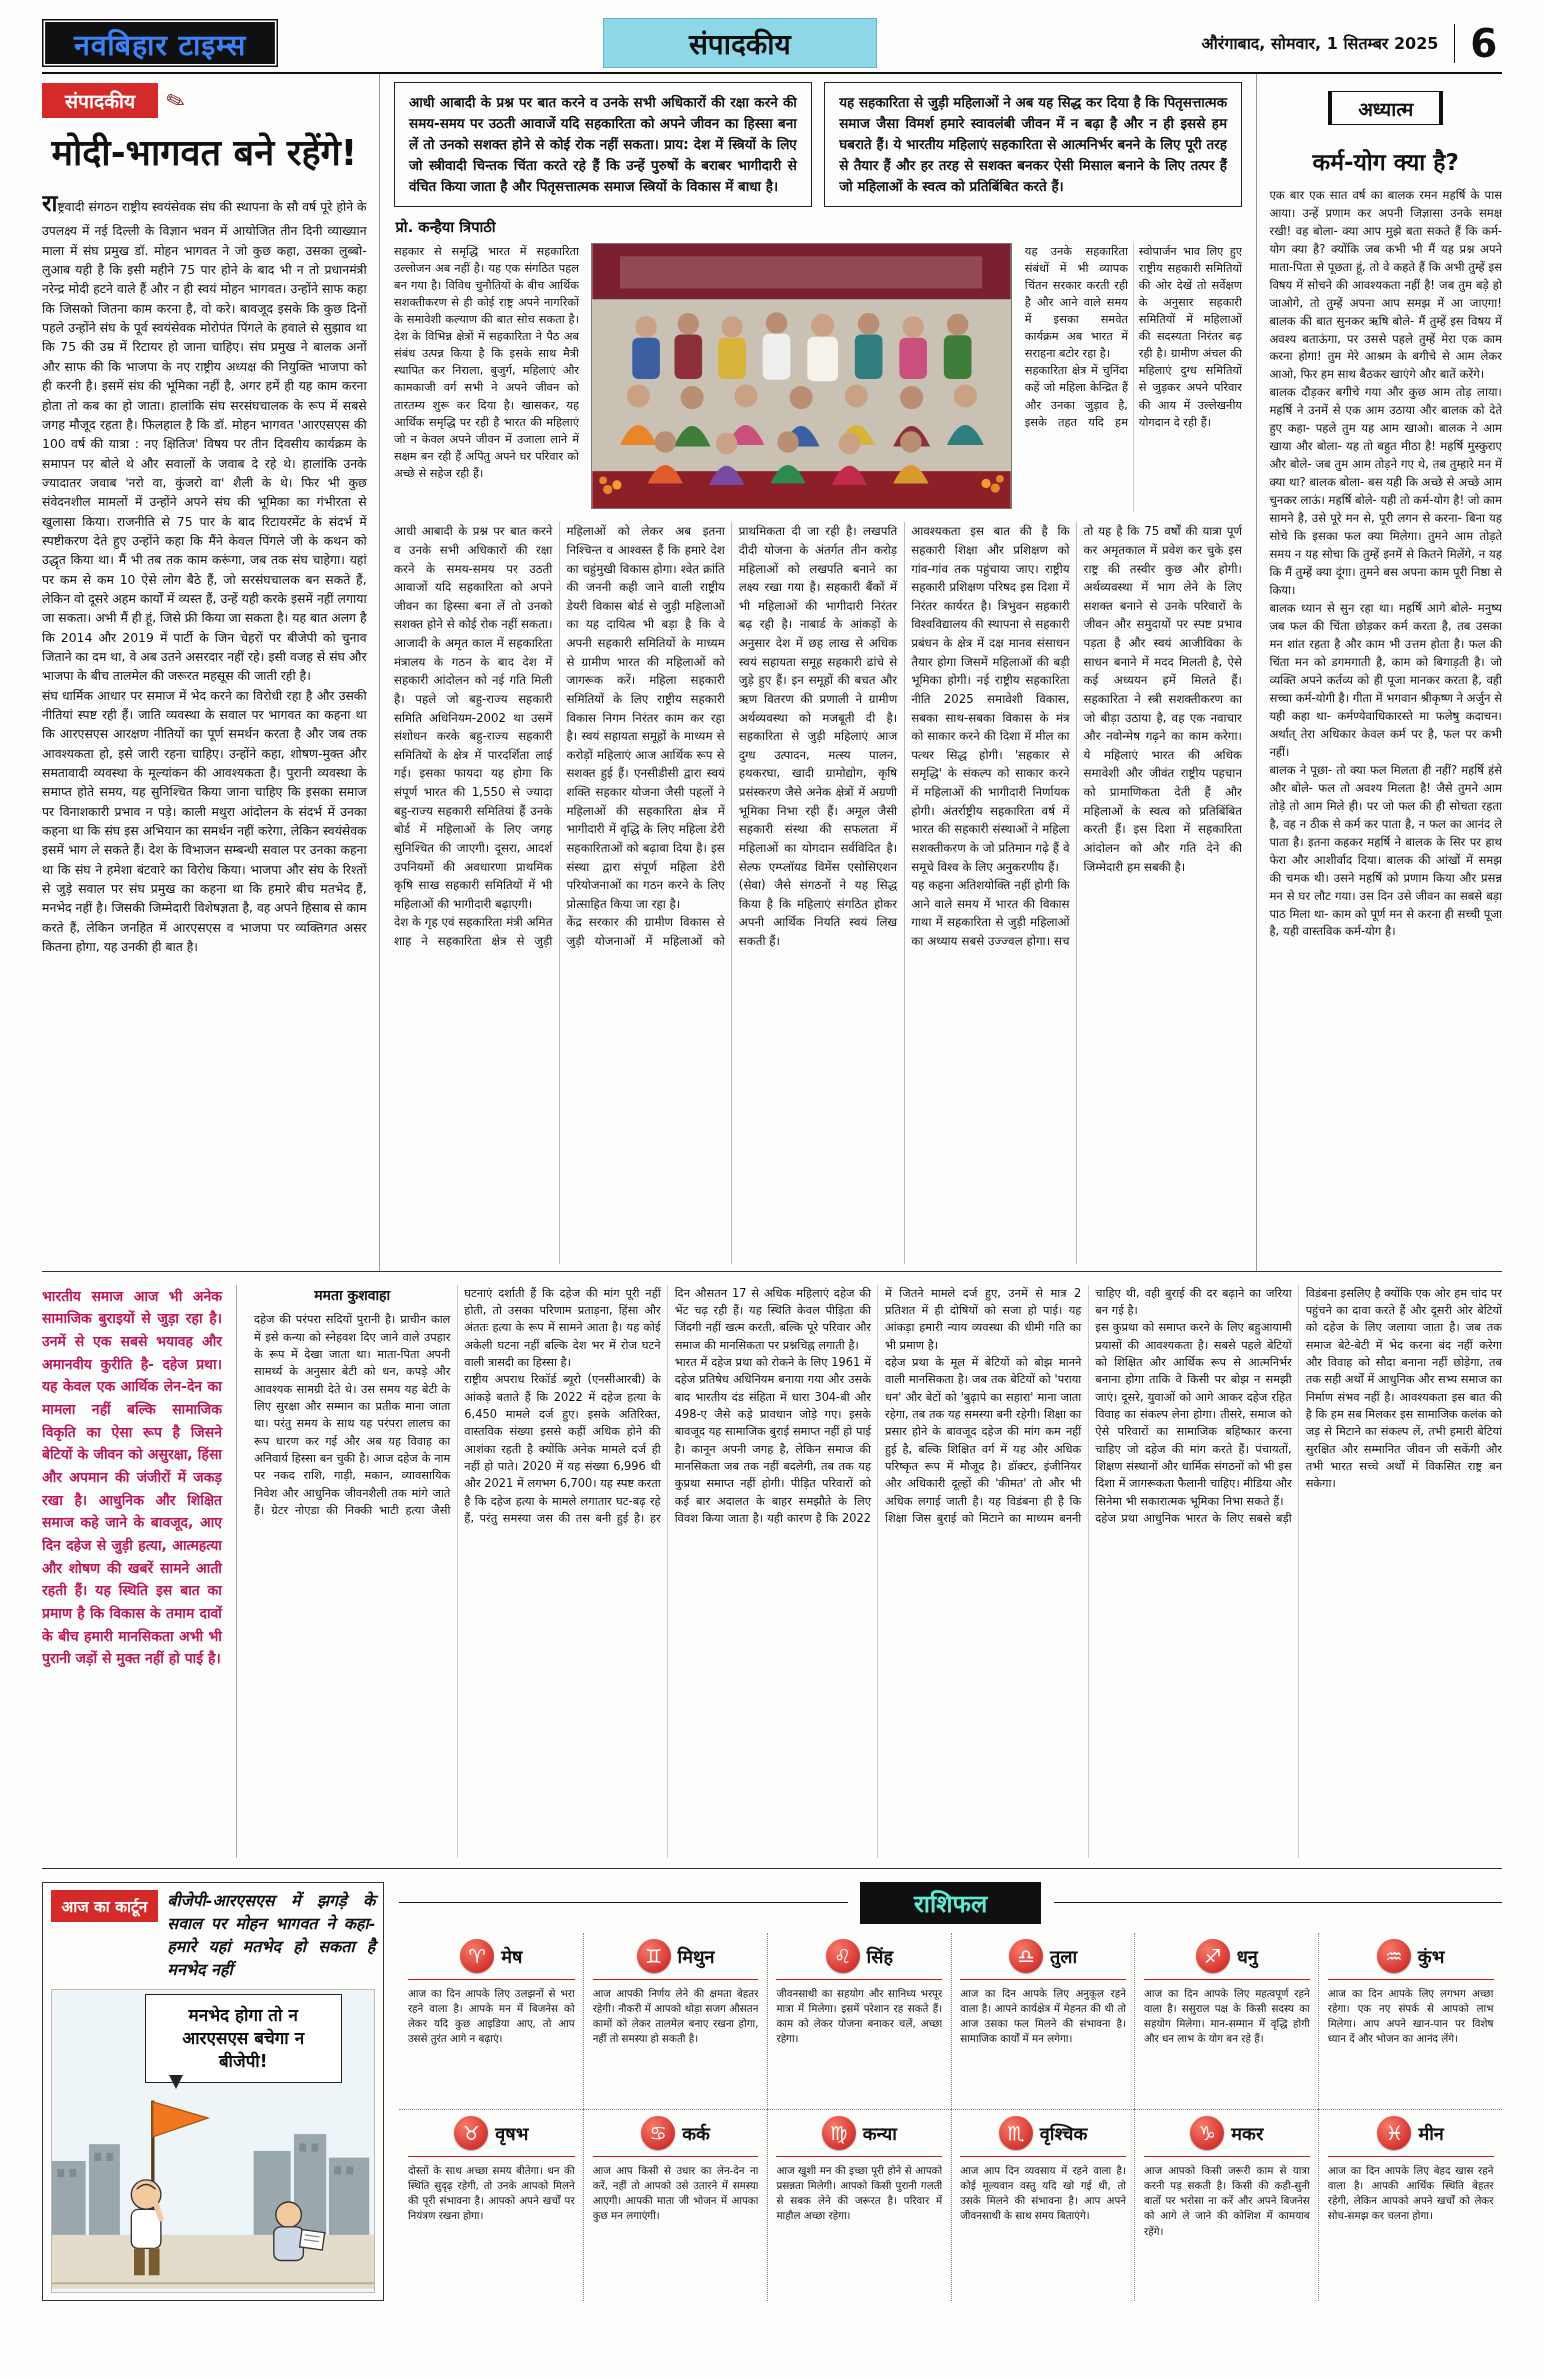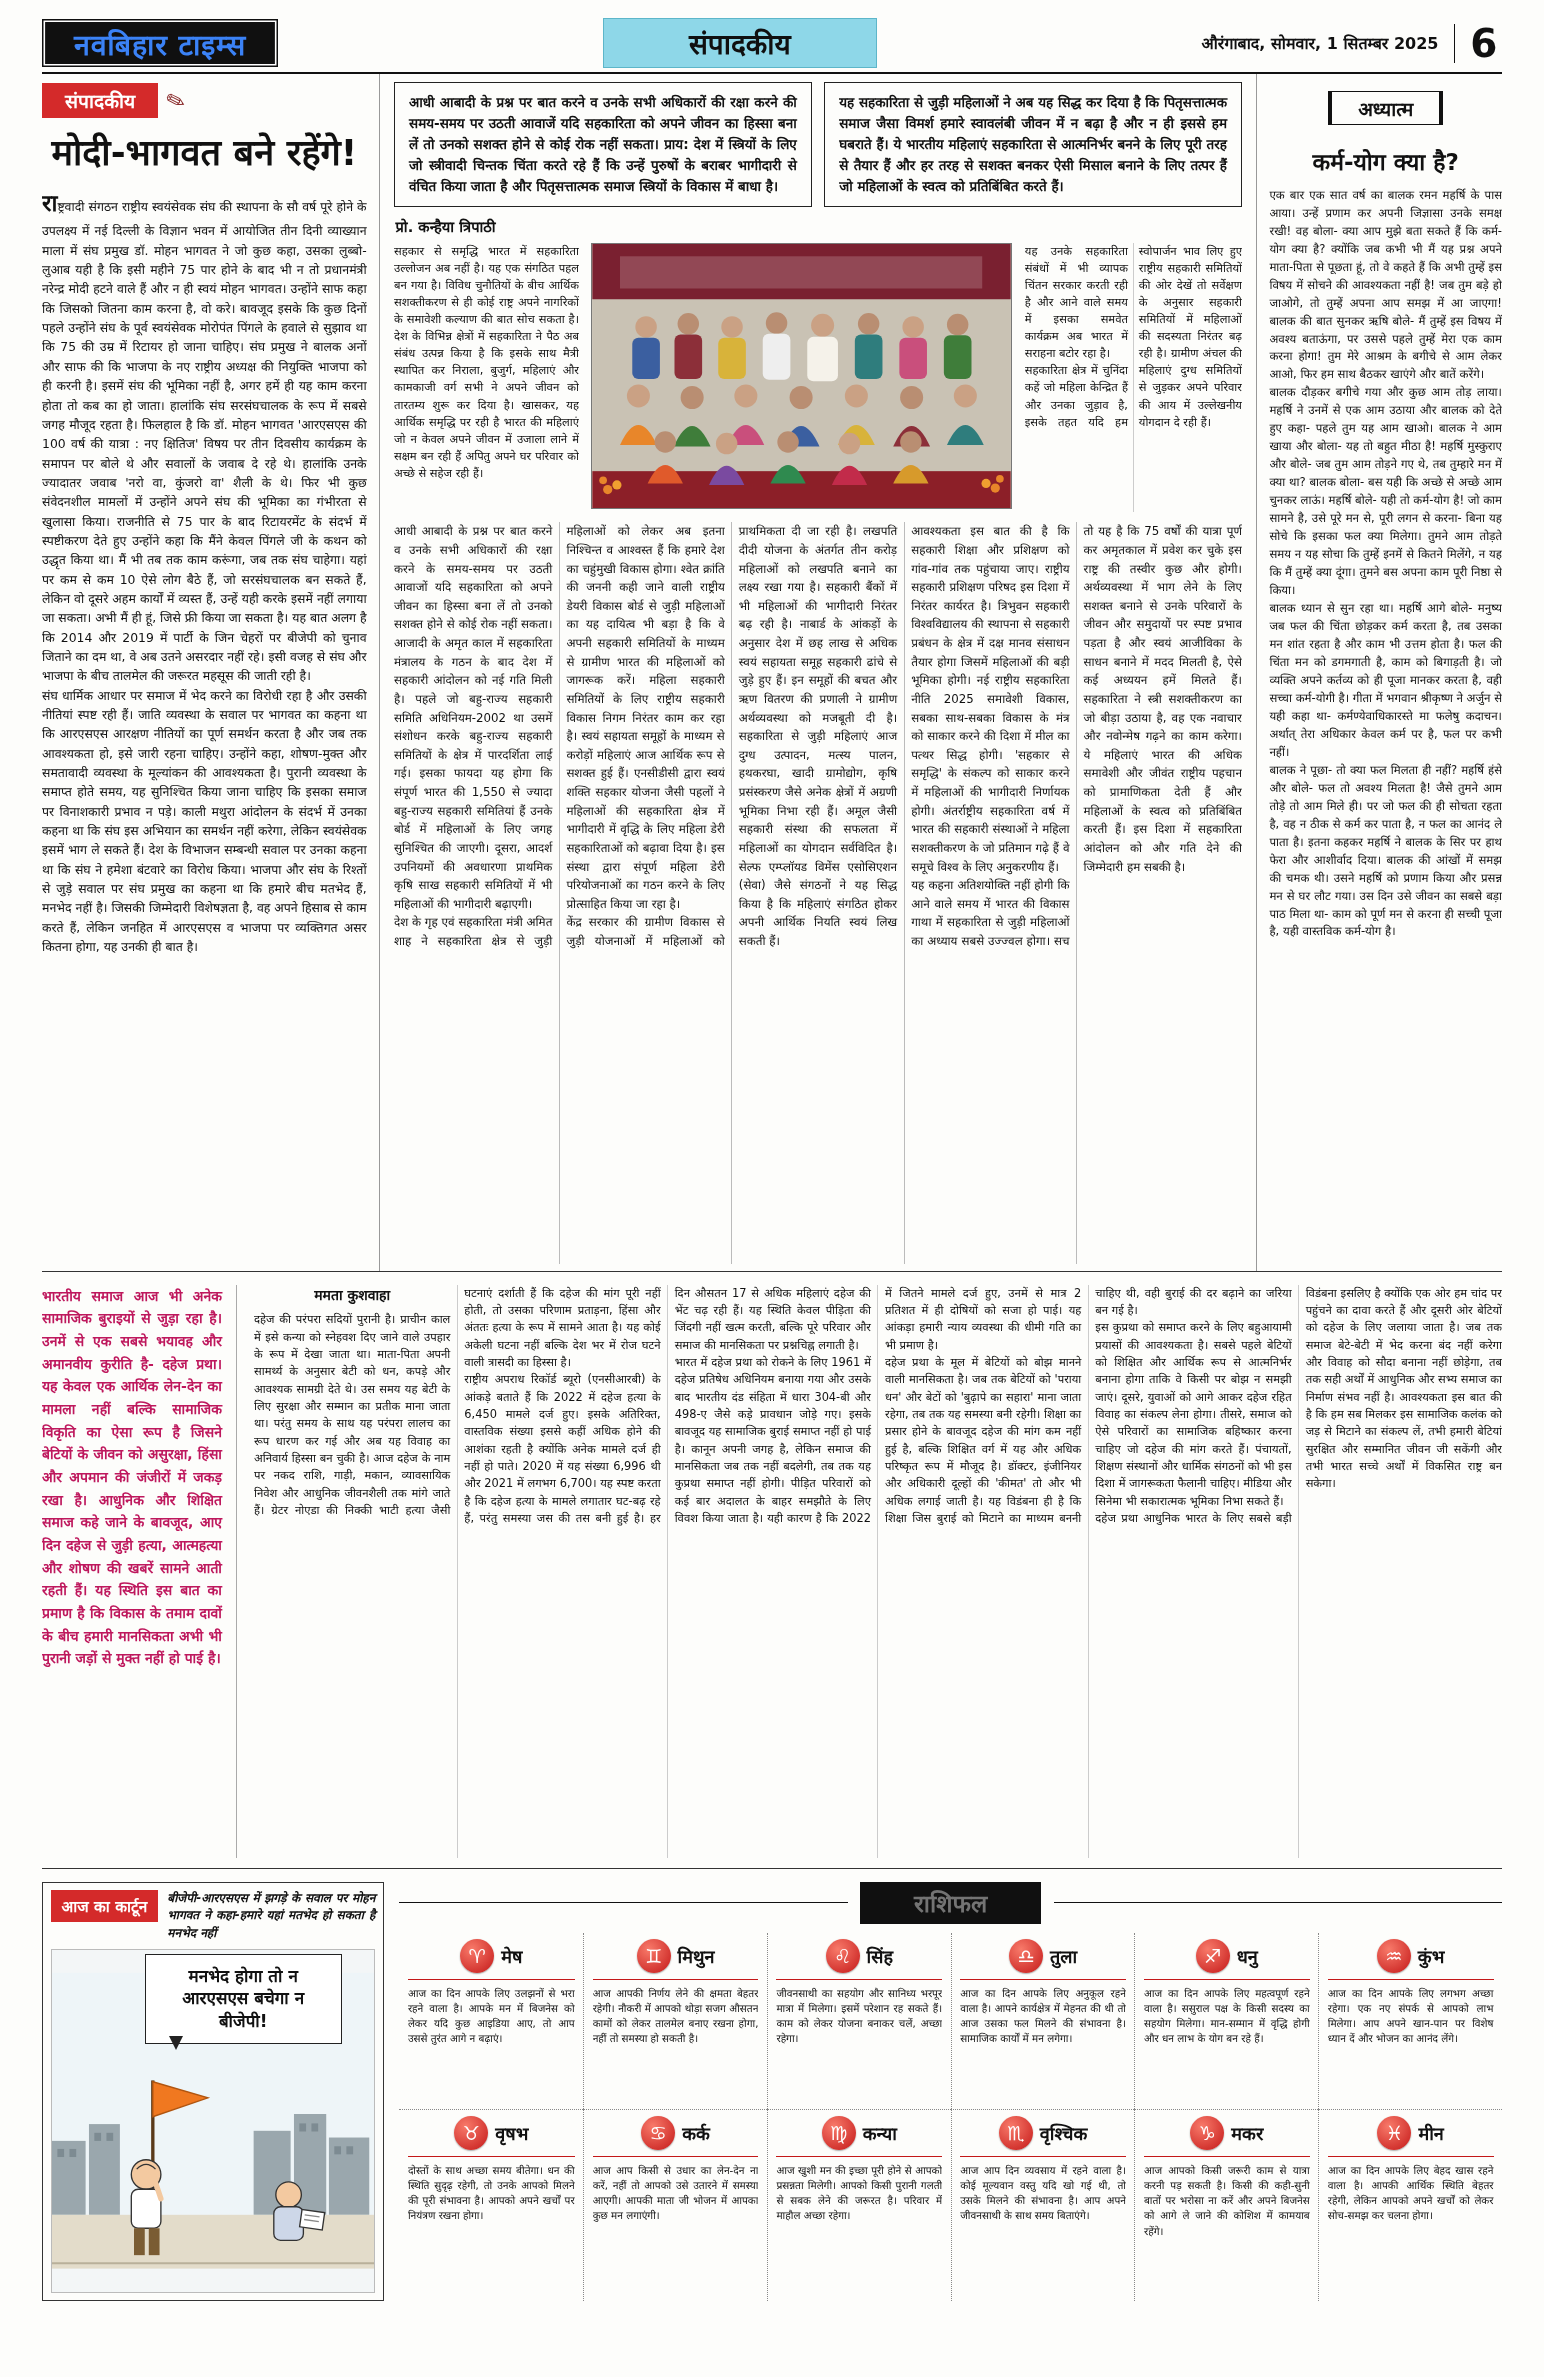--- a/index.html
+++ b/index.html
@@ -75,36 +75,36 @@
   .dowry-bodywrap { flex:1; overflow:hidden;
     column-count:6; column-gap:14px; column-rule:0.8px solid #ccc; }
   .dowry-byline { font-weight:bold; font-size:14px; text-align:center; margin-bottom:7.7px; }
   .dowry-body { font-size:11.4px; line-height:1.52; text-align:justify; white-space:pre-line; }
 
   
   .bottom { display:flex; gap:15.4px; padding-top:12.4px; height:432px; }
   .cartoon-box { width:342px; flex-shrink:0; border:1.5px solid #333; padding:7.7px; display:flex; flex-direction:column; }
   .cartoon-head { display:flex; gap:9.3px; align-items:flex-start; }
   .cartoon-title { background:#d42a2a; color:#fff; font-weight:bold; font-size:15.4px; padding:5.4px 10.8px; white-space:nowrap; }
-  .cartoon-caption { font-size:12px; font-weight:700; font-style:italic; line-height:1.42; text-align:justify; }
+  .cartoon-caption { font-size:16px; font-weight:700; font-style:italic; line-height:1.42; text-align:justify; }
   .cartoon-art { position:relative; flex:1; margin-top:7.7px; border:0.8px solid #bbb; background:#f3f6f7; overflow:hidden; }
   .cartoon-art svg { position:absolute; inset:0; width:100%; height:100%; }
   .bubble {
     position:absolute; left:93px; top:4px; width:197px; background:#fff; border:1.5px solid #222;
     padding:9.3px 10.8px; font-weight:800; font-size:17px; line-height:1.35; text-align:center; z-index:2;
   }
   .bubble::after {
     content:""; position:absolute; left:23px; bottom:-14px; width:0; height:0;
     border:7.7px solid transparent; border-top:14px solid #222;
   }
 
   .horoscope { flex:1; display:flex; flex-direction:column; }
   .horo-head { display:flex; align-items:center; gap:12.4px; }
   .horo-line { flex:1; border-top:1.5px solid #111; }
-  .horo-title { background:#101010; color:#737373; font-weight:bold; font-size:24px; padding:4.6px 54px; }
+  .horo-title { background:#101010; color:#5eead4; font-weight:bold; font-size:24px; padding:4.6px 54px; }
   .sign-grid { display:grid; grid-template-columns:repeat(6,1fr); margin-top:9.3px; flex:1; overflow:hidden; }
   .sign-cell { padding:6.2px 8.5px; border-left:0.8px dotted #888; display:flex; flex-direction:column; overflow:hidden; }
   .sign-cell:nth-child(6n+1) { border-left:none; }
   .sign-cell:nth-child(n+7) { border-top:0.8px dotted #888; }
   .sign-head { display:flex; align-items:center; justify-content:center; gap:7px;
     border-bottom:1.5px solid #c41818; padding-bottom:5.4px; margin-bottom:6.2px; }
   .sign-badge { width:34px; height:34px; border-radius:50%; flex-shrink:0;
     background:radial-gradient(circle at 35% 30%, #f87a6a, #c41818);
     color:#fff; display:flex; align-items:center; justify-content:center; font-size:19.3px; box-shadow:0 0.8px 1.5px rgba(0,0,0,.4); }
   .sign-name { font-size:18px; font-weight:800; }

